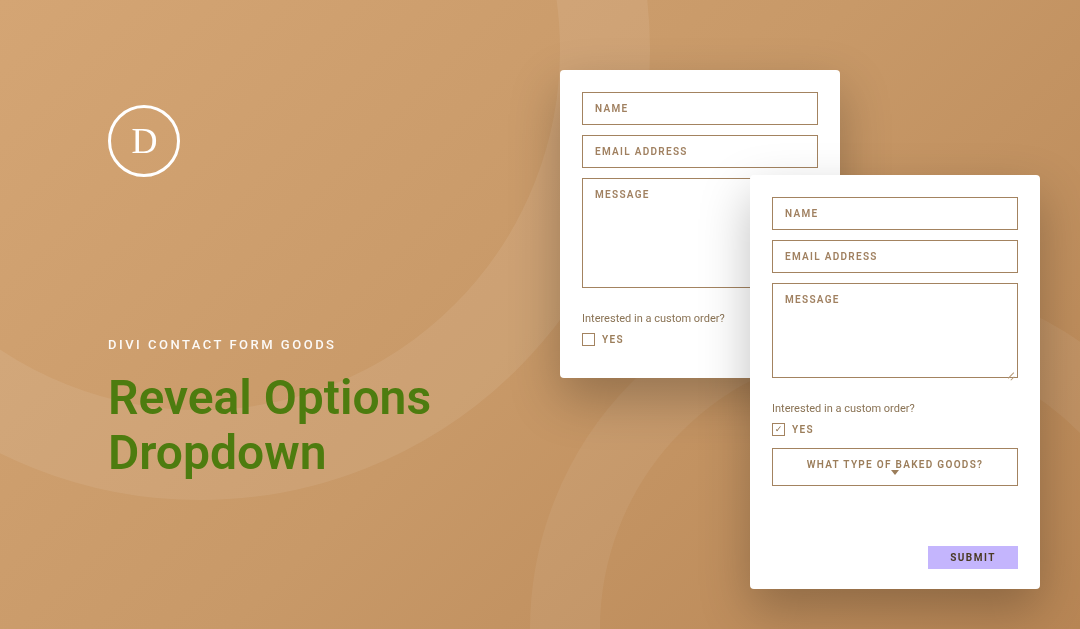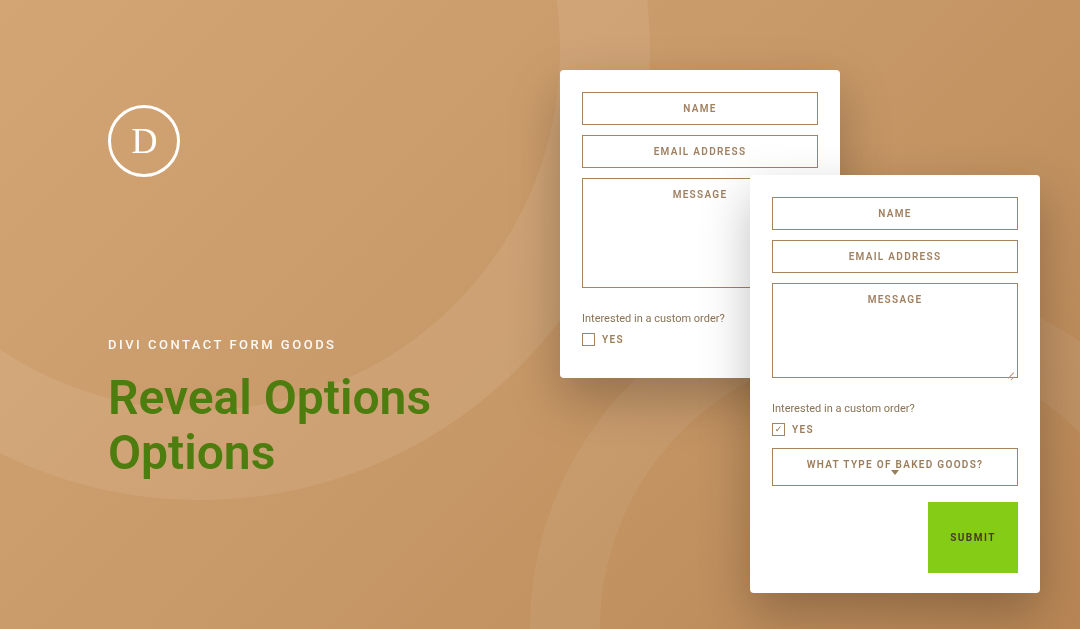--- a/index.html
+++ b/index.html
@@ -97,21 +97,20 @@
   width: 100%;
   border: 1px solid #a38360;
   background: #fff;
   padding: 10px 12px;
   font-size: 10px;
   letter-spacing: 1.3px;
   font-weight: 600;
   color: #a08060;
   margin-bottom: 10px;
   font-family: inherit;
-  text-align: center;
 }
 .field-textarea {
   height: 110px;
   resize: none;
   position: relative;
 }
 .form-b .field-textarea { height: 95px; }
 .ta-wrap { position: relative; margin-bottom: 10px; }
 .ta-wrap .field-textarea { margin-bottom: 0; }
 .resize-handle {
@@ -175,50 +174,51 @@
   color: #9b7d5a;
 }
 .caret {
   width: 0; height: 0;
   border-left: 4px solid transparent;
   border-right: 4px solid transparent;
   border-top: 5px solid #9b7d5a;
 }
 .submit-row { display: flex; justify-content: flex-end; }
 .submit-btn {
-  background: #84cc16;
+  background: #c4b5fd;
   border: none;
-  padding: 30px 22px;
+  padding: 6px 22px;
   font-size: 10px;
   letter-spacing: 1.5px;
   font-weight: 700;
   color: #4a3a24;
   cursor: pointer;
   font-family: inherit;
+  margin-top: 44px;
 }
 ::placeholder { color: #a08060; opacity: 1; }
 </style>
 </head>
 <body>
 
 <div class="bg-swirl">
   <div class="swirl1"></div>
   <div class="swirl2"></div>
 </div>
 
 <div class="stage">
 
   <div class="left-col">
     <div class="logo-ring">
       <span class="logo-d">D</span>
     </div>
     <div class="eyebrow">DIVI CONTACT FORM GOODS</div>
     <div class="headline">
       <span>Reveal Options</span><br>
-      <span>Options</span>
+      <span>Dropdown</span>
     </div>
   </div>
 
   <div class="form-card form-a">
     <input class="field" placeholder="NAME" style="">
     <input class="field" placeholder="EMAIL ADDRESS" style="">
     <div class="ta-wrap">
       <textarea class="field field-textarea" placeholder="MESSAGE" style=""></textarea>
       <span class="resize-handle"></span>
     </div>

